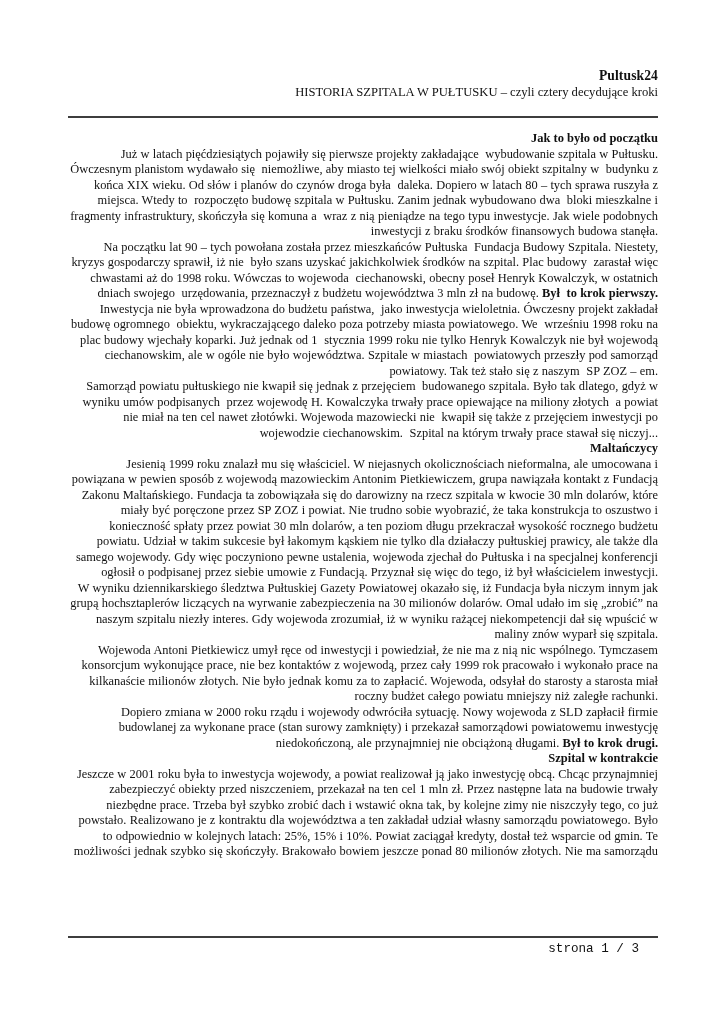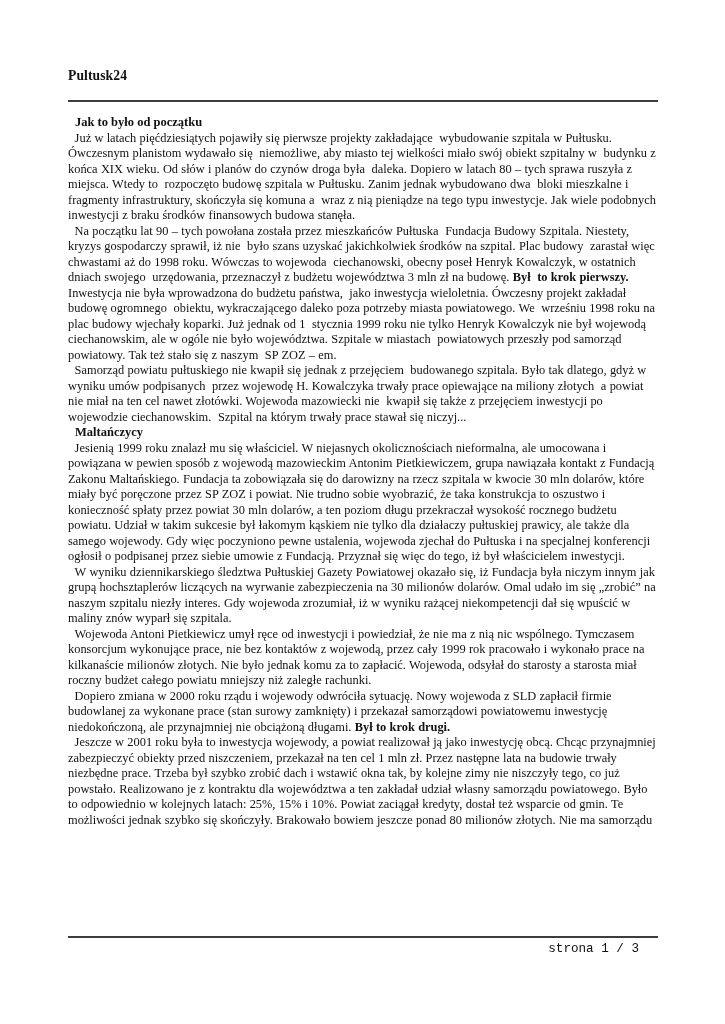--- a/index.html
+++ b/index.html
@@ -11,20 +11,21 @@
   .page {
     position: relative;
     width: 725px; height: 1024px;
     background: #ffffff;
     overflow: hidden;
   }
   .content {
     position: absolute;
     left: 68px; top: 68px;
     width: 590px;
+    text-align: right;
   }
   .brand {
     font-weight: bold;
     font-size: 13.6px;
     line-height: 16px;
     letter-spacing: 0.1px;
   }
   .doc-title {
     font-size: 12.6px;
     line-height: 16px;
@@ -66,38 +67,40 @@
     font-family: Liberation Mono, monospace;
   }
 </style>
 </head>
 <body>
 
 <div class="page">
   <div class="content">
     <header>
       <div class="brand">Pultusk24</div>
+      <div class="doc-title">HISTORIA SZPITALA W PUŁTUSKU – czyli cztery decydujące kroki</div>
       <div class="rule"></div>
     </header>
     <main class="sections">
         <section class="section">
           <h2 class="section-heading">Jak to było od początku</h2>
           <p class="paragraph"><span class="run">  Już w latach pięćdziesiątych pojawiły się pierwsze projekty zakładające  wybudowanie szpitala w Pułtusku. Ówczesnym planistom wydawało się  niemożliwe, aby miasto tej wielkości miało swój obiekt szpitalny w  budynku z końca XIX wieku. Od słów i planów do czynów droga była  daleka. Dopiero w latach 80 – tych sprawa ruszyła z miejsca. Wtedy to  rozpoczęto budowę szpitala w Pułtusku. Zanim jednak wybudowano dwa  bloki mieszkalne i fragmenty infrastruktury, skończyła się komuna a  wraz z nią pieniądze na tego typu inwestycje. Jak wiele podobnych inwestycji z braku środków finansowych budowa stanęła.</span></p>
           <p class="paragraph"><span class="run">  Na początku lat 90 – tych powołana została przez mieszkańców Pułtuska  Fundacja Budowy Szpitala. Niestety, kryzys gospodarczy sprawił, iż nie  było szans uzyskać jakichkolwiek środków na szpital. Plac budowy  zarastał więc chwastami aż do 1998 roku. Wówczas to wojewoda  ciechanowski, obecny poseł Henryk Kowalczyk, w ostatnich dniach swojego  urzędowania, przeznaczył z budżetu województwa 3 mln zł na budowę. </span><span class="run b">Był  to krok pierwszy.</span><span class="run"> Inwestycja nie była wprowadzona do budżetu państwa,  jako inwestycja wieloletnia. Ówczesny projekt zakładał budowę ogromnego  obiektu, wykraczającego daleko poza potrzeby miasta powiatowego. We  wrześniu 1998 roku na plac budowy wjechały koparki. Już jednak od 1  stycznia 1999 roku nie tylko Henryk Kowalczyk nie był wojewodą ciechanowskim, ale w ogóle nie było województwa. Szpitale w miastach  powiatowych przeszły pod samorząd powiatowy. Tak też stało się z naszym  SP ZOZ – em.</span></p>
           <p class="paragraph"><span class="run">  Samorząd powiatu pułtuskiego nie kwapił się jednak z przejęciem  budowanego szpitala. Było tak dlatego, gdyż w wyniku umów podpisanych  przez wojewodę H. Kowalczyka trwały prace opiewające na miliony złotych  a powiat nie miał na ten cel nawet złotówki. Wojewoda mazowiecki nie  kwapił się także z przejęciem inwestycji po wojewodzie ciechanowskim.  Szpital na którym trwały prace stawał się niczyj...</span></p>
         </section>
         <section class="section">
           <h2 class="section-heading">Maltańczycy</h2>
           <p class="paragraph"><span class="run">  Jesienią 1999 roku znalazł mu się właściciel. W niejasnych okolicznościach nieformalna, ale umocowana i powiązana w pewien sposób z wojewodą mazowieckim Antonim Pietkiewiczem, grupa nawiązała kontakt z Fundacją Zakonu Maltańskiego. Fundacja ta zobowiązała się do darowizny na rzecz szpitala w kwocie 30 mln dolarów, które miały być poręczone przez SP ZOZ i powiat. Nie trudno sobie wyobrazić, że taka konstrukcja to oszustwo i konieczność spłaty przez powiat 30 mln dolarów, a ten poziom długu przekraczał wysokość rocznego budżetu powiatu. Udział w takim sukcesie był łakomym kąskiem nie tylko dla działaczy pułtuskiej prawicy, ale także dla samego wojewody. Gdy więc poczyniono pewne ustalenia, wojewoda zjechał do Pułtuska i na specjalnej konferencji ogłosił o podpisanej przez siebie umowie z Fundacją. Przyznał się więc do tego, iż był właścicielem inwestycji.</span></p>
           <p class="paragraph"><span class="run">  W wyniku dziennikarskiego śledztwa Pułtuskiej Gazety Powiatowej okazało się, iż Fundacja była niczym innym jak grupą hochsztaplerów liczących na wyrwanie zabezpieczenia na 30 milionów dolarów. Omal udało im się „zrobić” na naszym szpitalu niezły interes. Gdy wojewoda zrozumiał, iż w wyniku rażącej niekompetencji dał się wpuścić w maliny znów wyparł się szpitala.</span></p>
         </section>
         <section class="section">
           <p class="paragraph"><span class="run">  Wojewoda Antoni Pietkiewicz umył ręce od inwestycji i powiedział, że nie ma z nią nic wspólnego. Tymczasem konsorcjum wykonujące prace, nie bez kontaktów z wojewodą, przez cały 1999 rok pracowało i wykonało prace na kilkanaście milionów złotych. Nie było jednak komu za to zapłacić. Wojewoda, odsyłał do starosty a starosta miał roczny budżet całego powiatu mniejszy niż zaległe rachunki.</span></p>
           <p class="paragraph"><span class="run">  Dopiero zmiana w 2000 roku rządu i wojewody odwróciła sytuację. Nowy wojewoda z SLD zapłacił firmie budowlanej za wykonane prace (stan surowy zamknięty) i przekazał samorządowi powiatowemu inwestycję niedokończoną, ale przynajmniej nie obciążoną długami. </span><span class="run b">Był to krok drugi.</span></p>
         </section>
         <section class="section">
+          <h2 class="section-heading">Szpital w kontrakcie</h2>
           <p class="paragraph"><span class="run">  Jeszcze w 2001 roku była to inwestycja wojewody, a powiat realizował ją jako inwestycję obcą. Chcąc przynajmniej zabezpieczyć obiekty przed niszczeniem, przekazał na ten cel 1 mln zł. Przez następne lata na budowie trwały niezbędne prace. Trzeba był szybko zrobić dach i wstawić okna tak, by kolejne zimy nie niszczyły tego, co już powstało. Realizowano je z kontraktu dla województwa a ten zakładał udział własny samorządu powiatowego. Było to odpowiednio w kolejnych latach: 25%, 15% i 10%. Powiat zaciągał kredyty, dostał też wsparcie od gmin. Te możliwości jednak szybko się skończyły. Brakowało bowiem jeszcze ponad 80 milionów złotych. Nie ma samorządu</span></p>
         </section>
       </main>
   </div>
   <div class="footer-rule"></div>
   <div class="page-indicator">strona 1 / 3</div>
 </div>
 
 </body></html>

